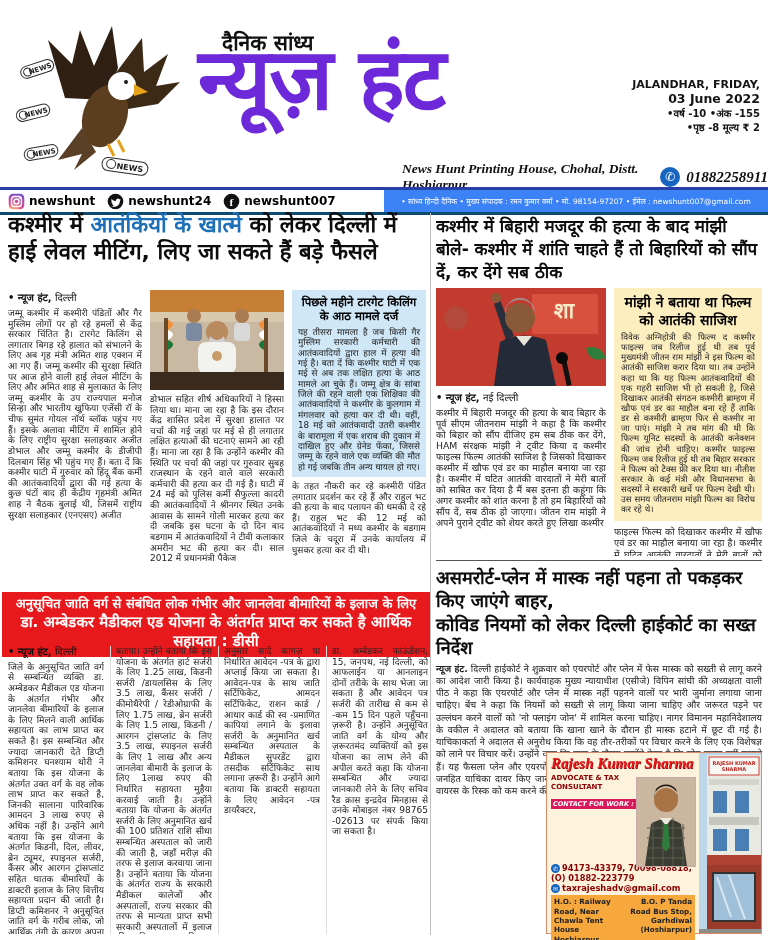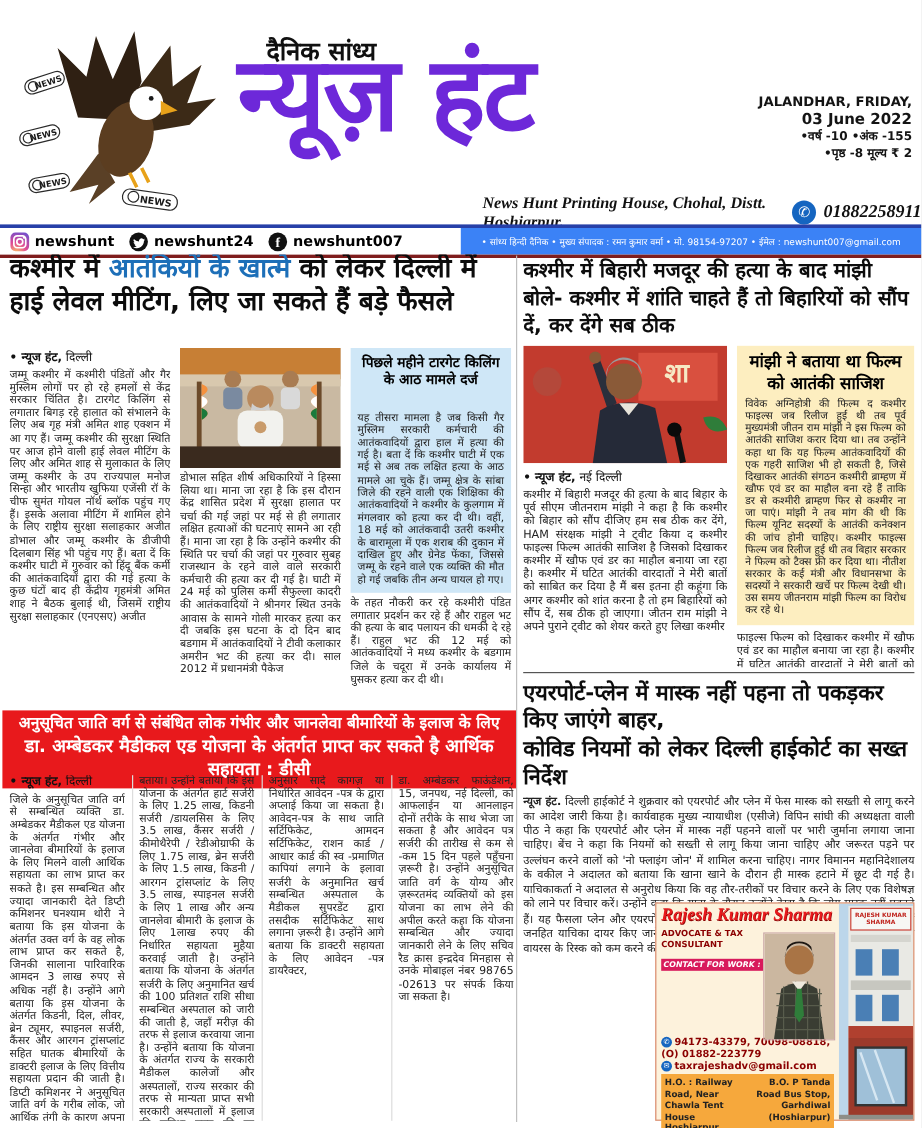--- a/index.html
+++ b/index.html
@@ -14,21 +14,21 @@
   .issue-info .d1{font-size:11px;font-weight:800;}
   .issue-info .d2{font-size:12.5px;font-weight:800;}
   .issue-info .d3,.issue-info .d4{font-size:10px;font-weight:700;}
   .address-line{position:absolute;left:402px;top:161px;display:flex;align-items:center;gap:6px;}
   .addr{font-family:"Liberation Serif",serif;font-style:italic;font-weight:700;font-size:13.5px;color:#111;}
   .phone-ic{width:20px;height:20px;border-radius:50%;background:#1565c0;color:#fff;display:flex;
             align-items:center;justify-content:center;font-size:12px;flex:0 0 auto;}
   .phone-num{font-family:"Liberation Serif",serif;font-style:italic;font-weight:800;font-size:15px;color:#111;}
   
   .social-bar{position:absolute;left:0;top:187px;width:768px;height:22px;border-top:3px solid #2740a8;
-              border-bottom:3px solid #7f1d1d;display:flex;}
+              border-bottom:3px solid #0c4a6e;display:flex;}
   .social-left{width:384px;background:#fff;display:flex;align-items:center;gap:12px;padding-left:8px;box-sizing:border-box;}
   .s-item{display:flex;align-items:center;gap:4px;font-size:12px;font-weight:800;color:#000;}
   .s-icon{width:17px;height:17px;flex:0 0 auto;}
   .social-right{flex:1;background:#3b82f6;color:#fff;font-size:7.5px;display:flex;align-items:center;
                 justify-content:center;white-space:nowrap;overflow:hidden;padding:0 4px;}
   
   .headline-left{position:absolute;left:8px;top:212px;width:418px;height:76px;overflow:hidden;
                  font-size:22px;font-weight:800;line-height:1.22;color:#0c0c0c;}
   .headline-left .hl-blue{color:#1d6fb8;}
   .headline-right{position:absolute;left:436px;top:215px;width:326px;height:68px;overflow:hidden;
@@ -36,21 +36,21 @@
   .v-divider{position:absolute;left:430px;top:213px;width:1px;height:722px;background:#bfbfbf;}
   
   .byline{font-size:10px;margin-bottom:4px;color:#111;}
   .byline b{font-weight:800;}
   .body-txt{font-size:9px;line-height:1.18;text-align:justify;color:#222;}
   
   .left-article{position:absolute;left:8px;top:290px;width:418px;height:298px;display:flex;gap:8px;}
   .lcol{width:134px;overflow:hidden;}
   .meeting-img{width:134px;height:100px;margin-bottom:4px;display:block;}
   .blue-box{background:#cfe7f7;padding:5px 6px;margin-bottom:4px;box-sizing:border-box;}
-  .blue-box .bx-title{font-size:11.5px;font-weight:800;text-align:center;line-height:1.25;margin-bottom:20px;color:#000;}
+  .blue-box .bx-title{font-size:11.5px;font-weight:800;text-align:center;line-height:1.25;margin-bottom:3px;color:#000;}
   .blue-box .bx-text{font-size:8.8px;line-height:1.18;text-align:justify;color:#222;}
   
   .red-banner{position:absolute;left:2px;top:592px;width:428px;box-sizing:border-box;background:#e8191c;
               color:#fff;text-align:center;padding:4px 6px 5px;}
   .rb1{font-size:13px;font-weight:700;line-height:1.3;}
   .rb2{font-size:15px;font-weight:800;line-height:1.3;}
   
   .dc-article{position:absolute;left:8px;top:646px;width:420px;height:288px;display:flex;gap:6px;}
   .dcol{flex:1;overflow:hidden;font-size:9px;line-height:1.18;text-align:justify;color:#222;}
   .dcol + .dcol{border-left:1px solid #ddd;padding-left:5px;}
@@ -286,21 +286,21 @@
         <div class="bx-title">मांझी ने बताया था फिल्म को आतंकी साजिश</div>
         <div class="bx-text">विवेक अग्निहोत्री की फिल्म द कश्मीर फाइल्स जब रिलीज हुई थी तब पूर्व मुख्यमंत्री जीतन राम मांझी ने इस फिल्म को आतंकी साजिश करार दिया था। तब उन्होंने कहा था कि यह फिल्म आतंकवादियों की एक गहरी साजिश भी हो सकती है, जिसे दिखाकर आतंकी संगठन कश्मीरी ब्राम्हण में खौफ एवं डर का माहौल बना रहे हैं ताकि डर से कश्मीरी ब्राम्हण फिर से कश्मीर ना जा पाएं। मांझी ने तब मांग की थी कि फिल्म यूनिट सदस्यों के आतंकी कनेक्शन की जांच होनी चाहिए। कश्मीर फाइल्स फिल्म जब रिलीज हुई थी तब बिहार सरकार ने फिल्म को टैक्स फ्री कर दिया था। नीतीश सरकार के कई मंत्री और विधानसभा के सदस्यों ने सरकारी खर्चे पर फिल्म देखी थी। उस समय जीतनराम मांझी फिल्म का विरोध कर रहे थे।</div>
       </div>
       <div class="cont-txt">फाइल्स फिल्म को दिखाकर कश्मीर में खौफ एवं डर का माहौल बनाया जा रहा है। कश्मीर में घटित आतंकी वारदातों ने मेरी बातों को साबित कर दिया।</div>
     </div>
   </div>
 
   <div class="hr-right"></div>
 
   <div class="airport">
-    <div class="ap-h">एयरपोर्ट-प्लेन में मास्क नहीं पहना तो पकड़कर किए जाएंगे बाहर,</div>
+    <div class="ap-h">असमरोर्ट-प्लेन में मास्क नहीं पहना तो पकड़कर किए जाएंगे बाहर,</div>
     <div class="ap-h">कोविड नियमों को लेकर दिल्ली हाईकोर्ट का सख्त निर्देश</div>
     <div class="ap-body">
       <span class="lead">न्यूज हंट.</span><span> दिल्ली हाईकोर्ट ने शुक्रवार को एयरपोर्ट और प्लेन में फेस मास्क को सख्ती से लागू करने का आदेश जारी किया है। कार्यवाहक मुख्य न्यायाधीश (एसीजे) विपिन सांघी की अध्यक्षता वाली पीठ ने कहा कि एयरपोर्ट और प्लेन में मास्क नहीं पहनने वालों पर भारी जुर्माना लगाया जाना चाहिए। बेंच ने कहा कि नियमों को सख्ती से लागू किया जाना चाहिए और जरूरत पड़ने पर उल्लंघन करने वालों को 'नो फ्लाइंग जोन' में शामिल करना चाहिए। नागर विमानन महानिदेशालय के वकील ने अदालत को बताया कि खाना खाने के दौरान ही मास्क हटाने में छूट दी गई है। याचिकाकर्ता ने अदालत से अनुरोध किया कि वह तौर-तरीकों पर विचार करने के लिए एक विशेषज्ञ को लाने पर विचार करें। उन्होंने कहा कि यात्रा के दौरान उन्होंने देखा है कि लोग मास्क नहीं पहनते हैं। यह फैसला प्लेन और एयरपोर्ट पर कोविड मानदंडों के उल्लंघन को लेकर दिल्ली हाईकोर्ट में जनहित याचिका दायर किए जाने के बाद आया है। आदेश में कहा गया है यह फैसला कोरोना वायरस के रिस्क को कम करने की खातिर लिया गया है।</span>
     </div>
   </div>
 
   <div class="ad">
     <div class="ad-left">
       <div class="ad-name">Rajesh Kumar Sharma</div>
       <div class="ad-sub">

